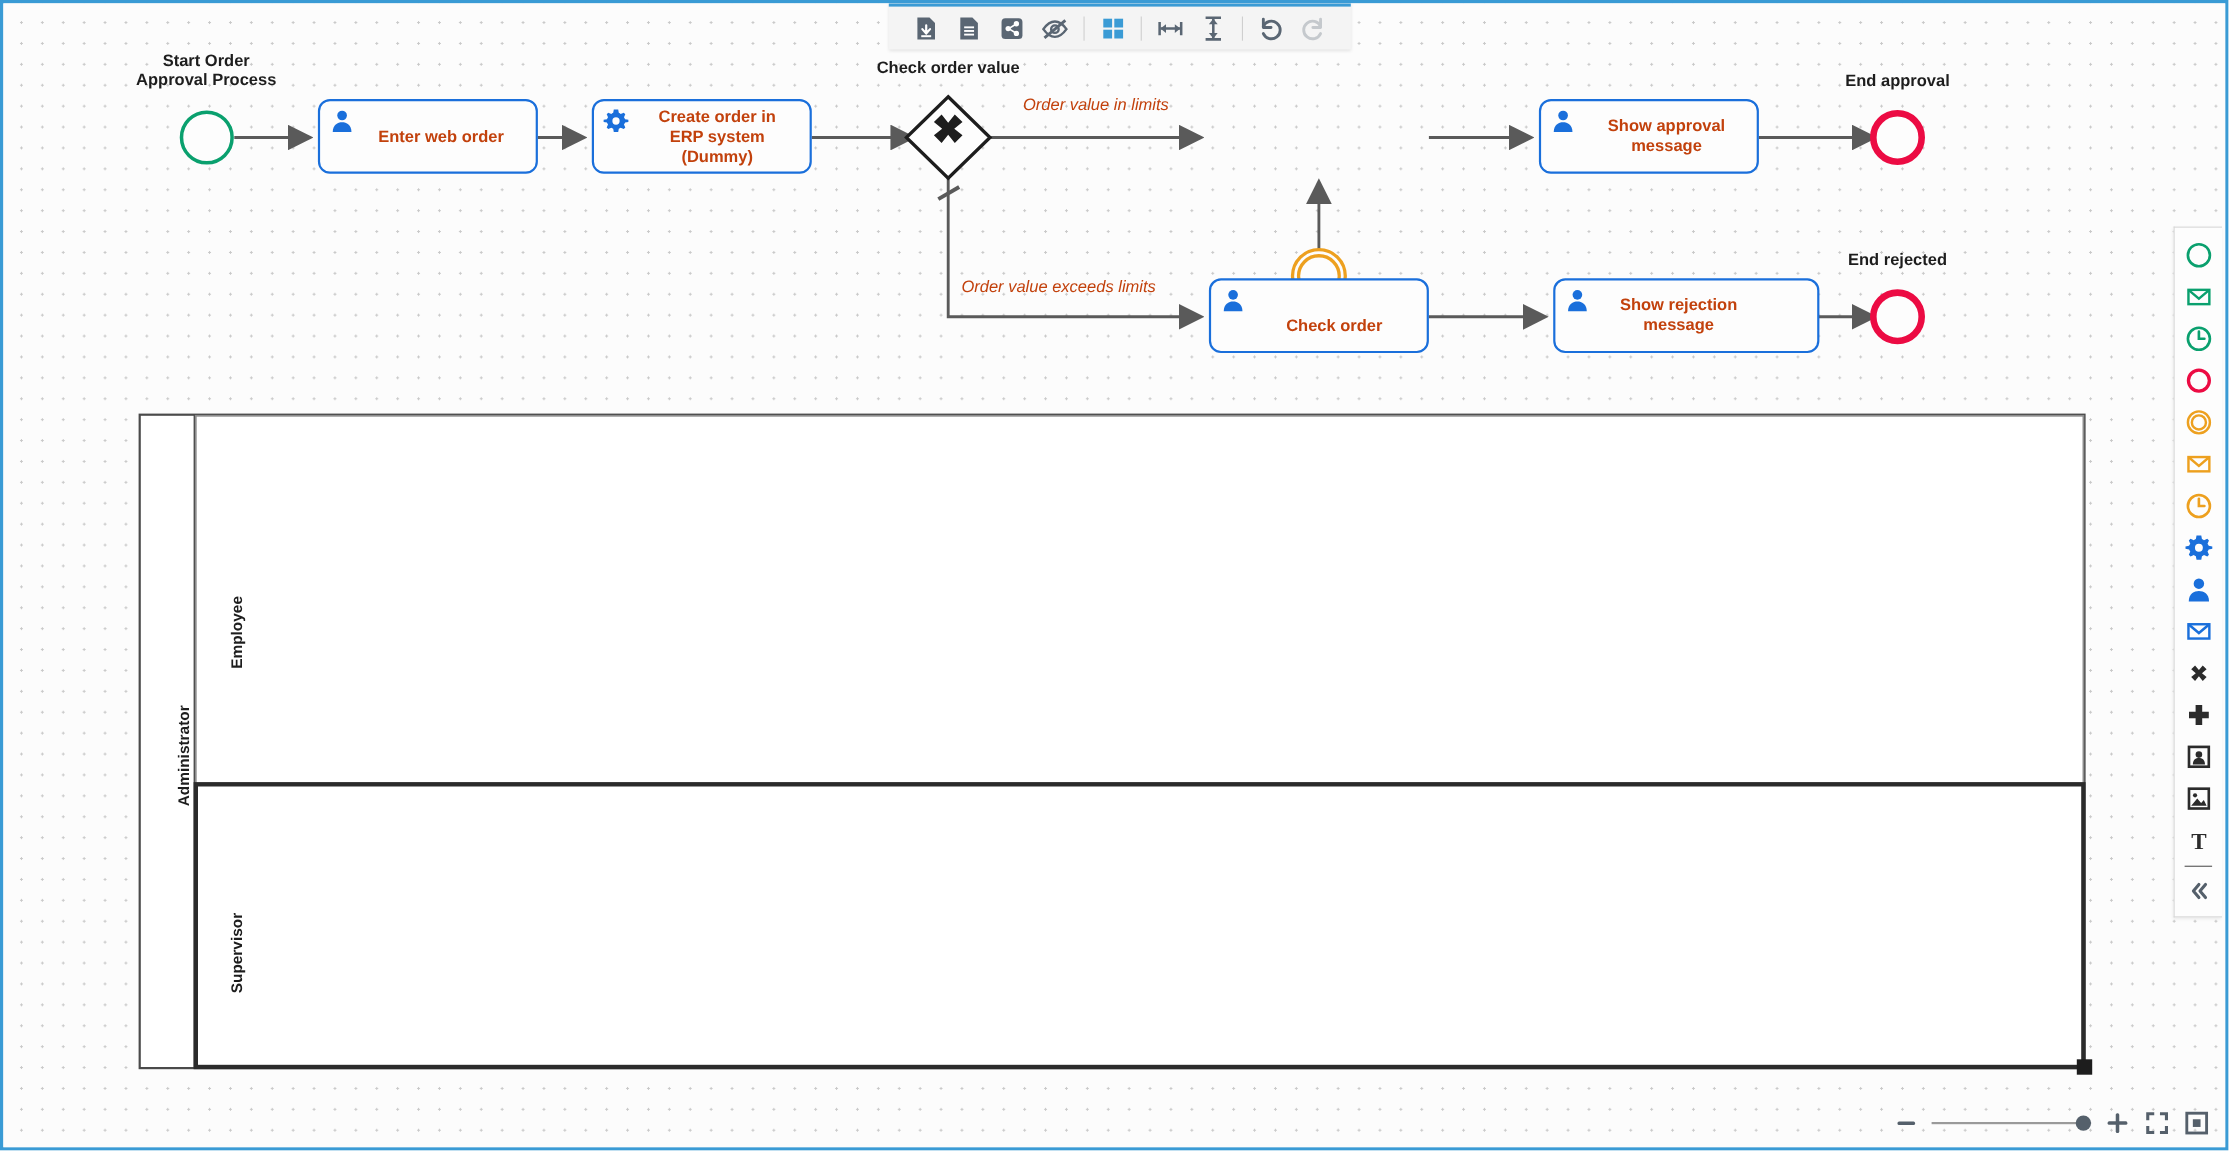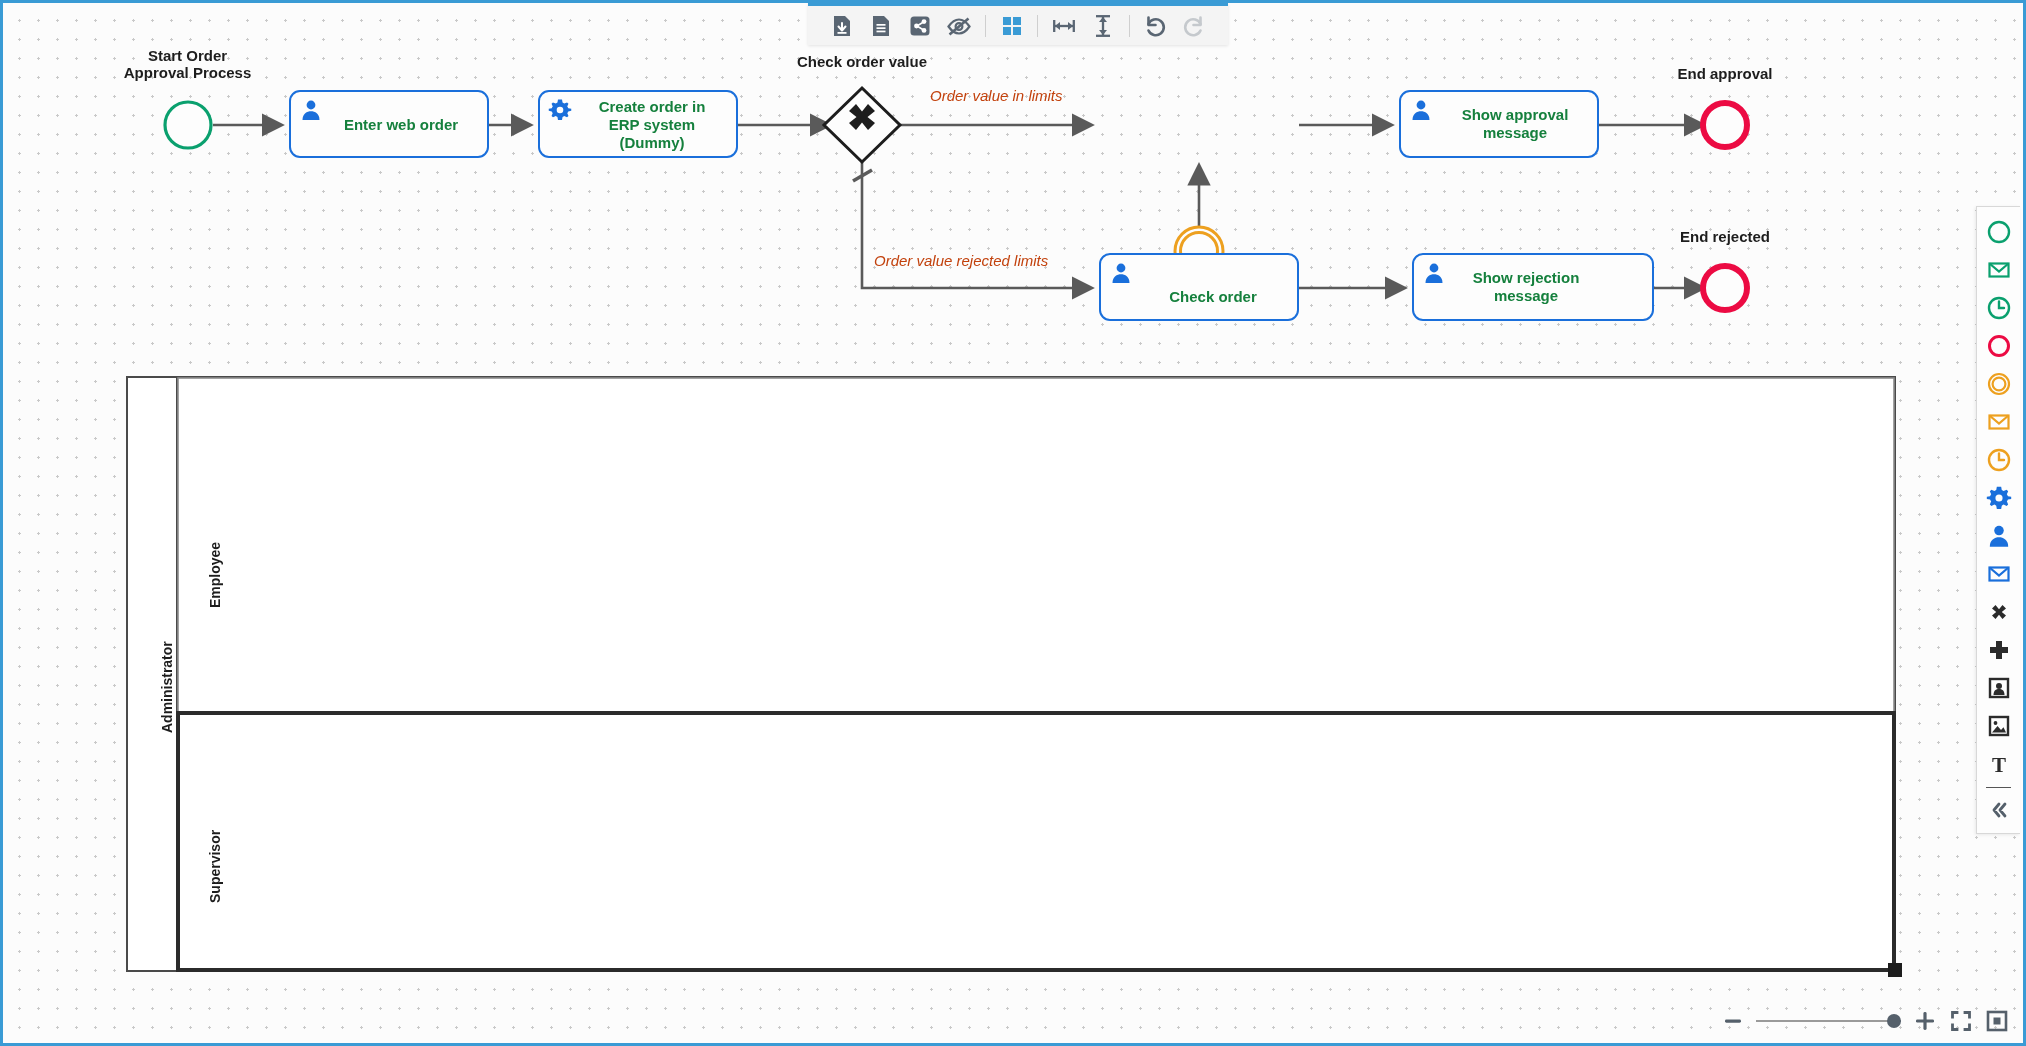--- a/index.html
+++ b/index.html
@@ -101,21 +101,21 @@
     font-family: "Liberation Sans", sans-serif;
     font-style: italic;
     font-size: 15px;
     color: #c2410c;
     white-space: nowrap;
   }
   .task-lbl {
     position: absolute;
     font-weight: bold;
     font-size: 15px;
-    color: #15803d;
+    color: #c2410c;
     line-height: 18px;
     text-align: center;
     white-space: pre-line;
   }
   .lane-lbl {
     position: absolute;
     font-weight: bold;
     font-size: 14px;
     color: #1d1d1d;
     transform-origin: 0 0;
@@ -192,21 +192,21 @@
     </g>
   </svg>
 
   <div class="lbl" style="left:92px; top:44px; width:185px;">Start Order
 Approval Process</div>
   <div class="lbl" style="left:744px; top:50px; width:230px;">Check order value</div>
   <div class="lbl" style="left:1642px; top:62px; width:160px;">End approval</div>
   <div class="lbl" style="left:1642px; top:225px; width:160px;">End rejected</div>
 
   <div class="flow-lbl" style="left:927px; top:84px;">Order value in limits</div>
-  <div class="flow-lbl" style="left:871px; top:249px;">Order value rejected limits</div>
+  <div class="flow-lbl" style="left:871px; top:249px;">Order value exceeds limits</div>
 
   <div class="task-box" style="left:286px; top:87px; width:200px; height:68px;">
     <svg class="task-icon" style="left:8px; top:6px;" viewBox="0 0 24 24">
       <circle cx="12" cy="7" r="4.4" fill="#1a6fdb"></circle>
       <path d="M3.5 22 C3.5 15.5 8 13.2 12 13.2 C16 13.2 20.5 15.5 20.5 22 Z" fill="#1a6fdb"></path>
     </svg>
     <div class="task-lbl" style="left:30px; top:24px; width:160px;">Enter web order</div>
   </div>
 
   <div class="task-box" style="left:535px; top:87px; width:200px; height:68px;">

